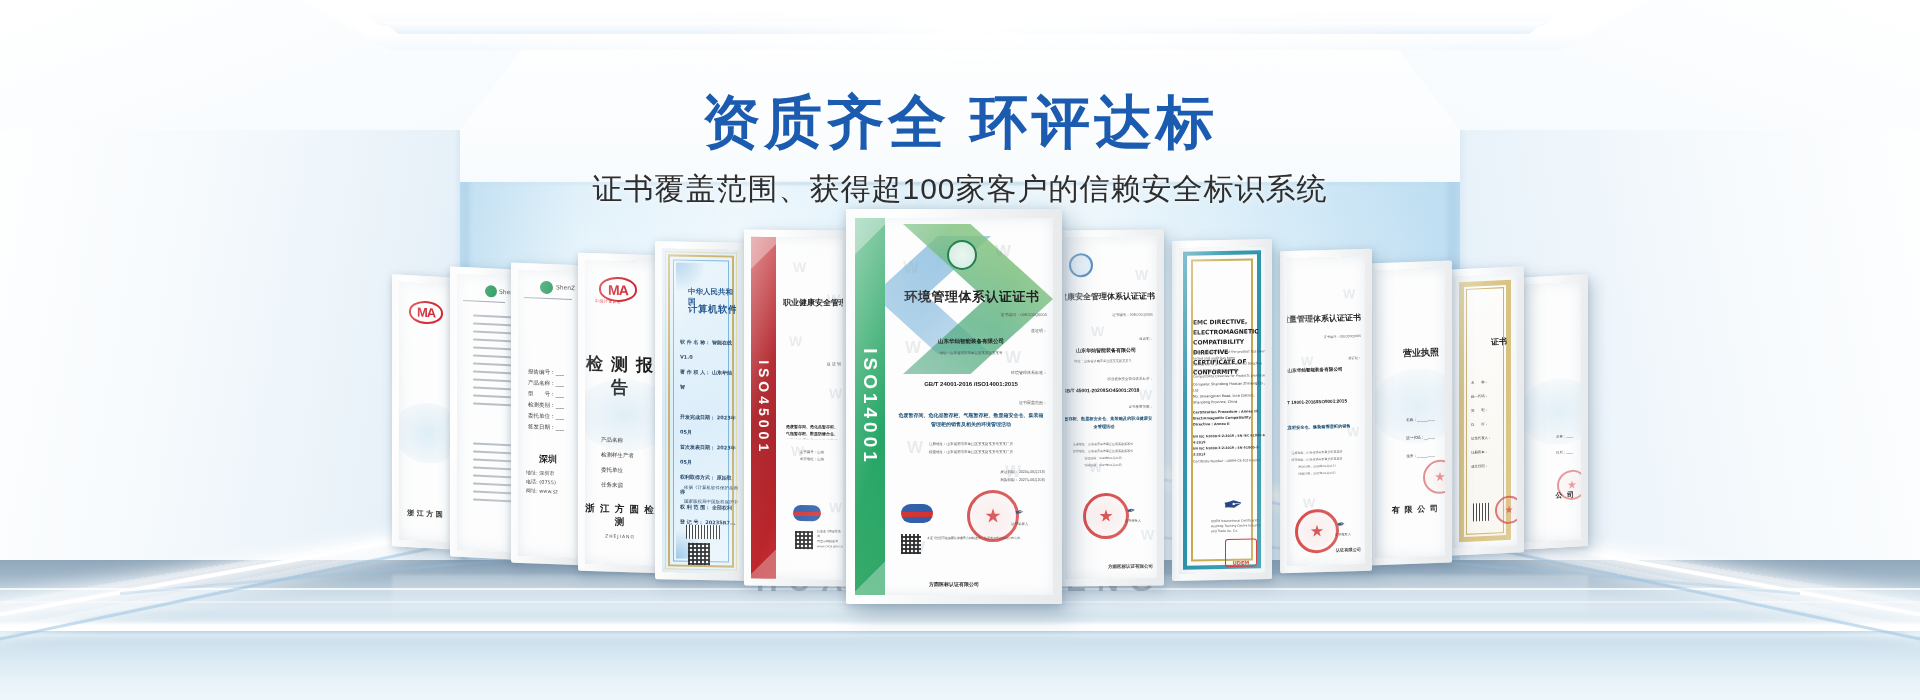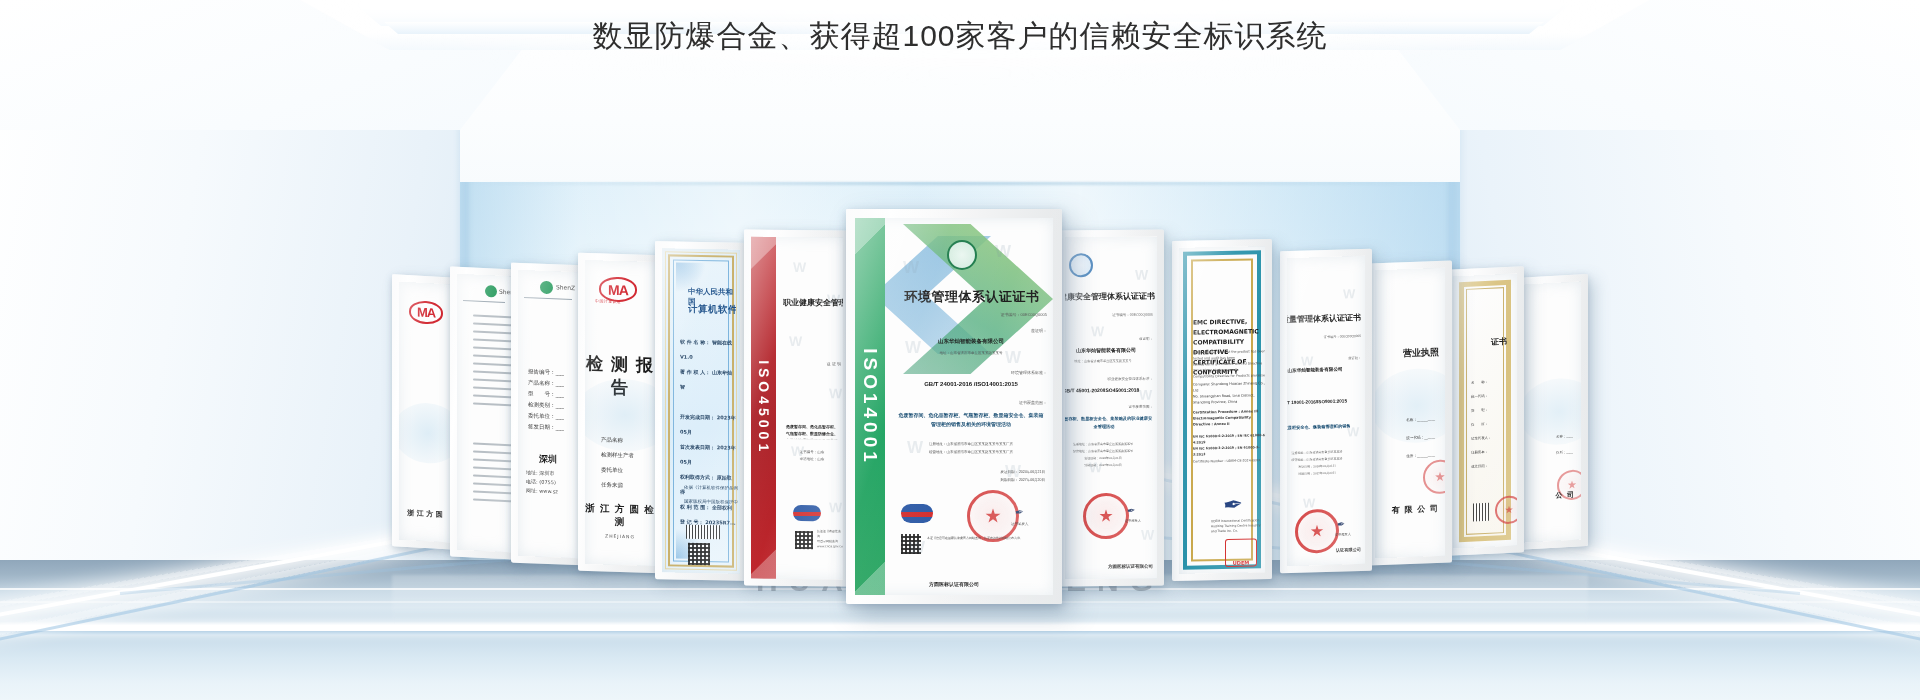--- a/index.html
+++ b/index.html
@@ -639,21 +639,22 @@
         <div class="seal" style="left:34px;top:188px;width:26px;height:26px;border-width:2px;opacity:.5;"></div>
         <div class="pp" style="left:0;right:6px;bottom:40px;text-align:right;font-size:7px;font-weight:700;color:#111;letter-spacing:1px;">公 司</div>
       </div>
       <div class="gloss"></div>
     </div>
 
     <div class="refl" style="left:392px;width:1196px;height:50px;"></div>
   </div>
 
   <div class="headline">
-    <div class="h-sub">数显防爆合金、获得超100家客户的信赖安全标识系统</div>
+    <div class="h-title">资质齐全 环评达标</div>
+    <div class="h-sub">证书覆盖范围、获得超100家客户的信赖安全标识系统</div>
   </div>
 
   <div class="brand">
     <div class="brand-cn">华灿智能</div>
     <div class="brand-en">HUACANZHINENG</div>
   </div>
 
 </div>
 
 </body></html>

